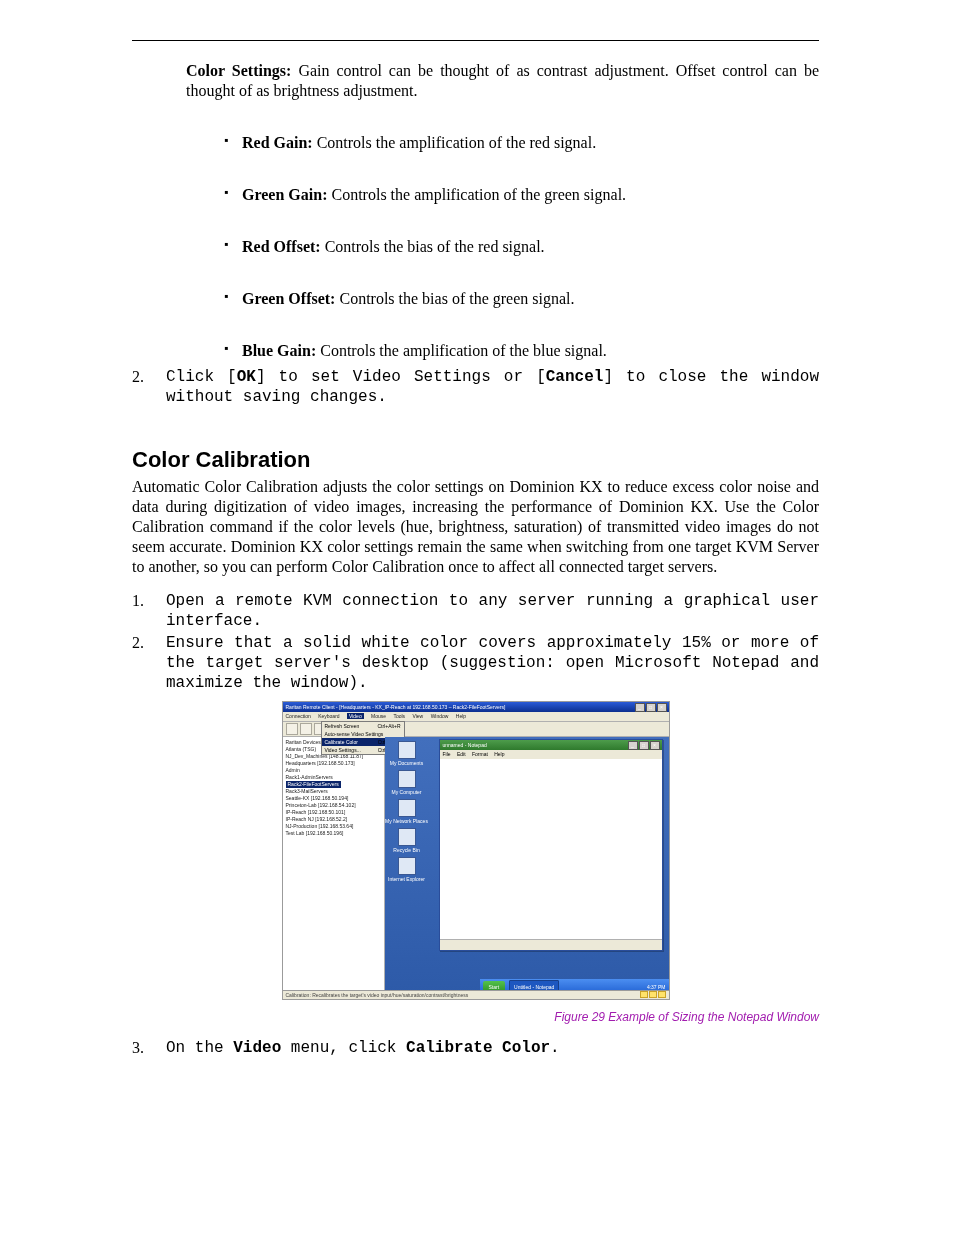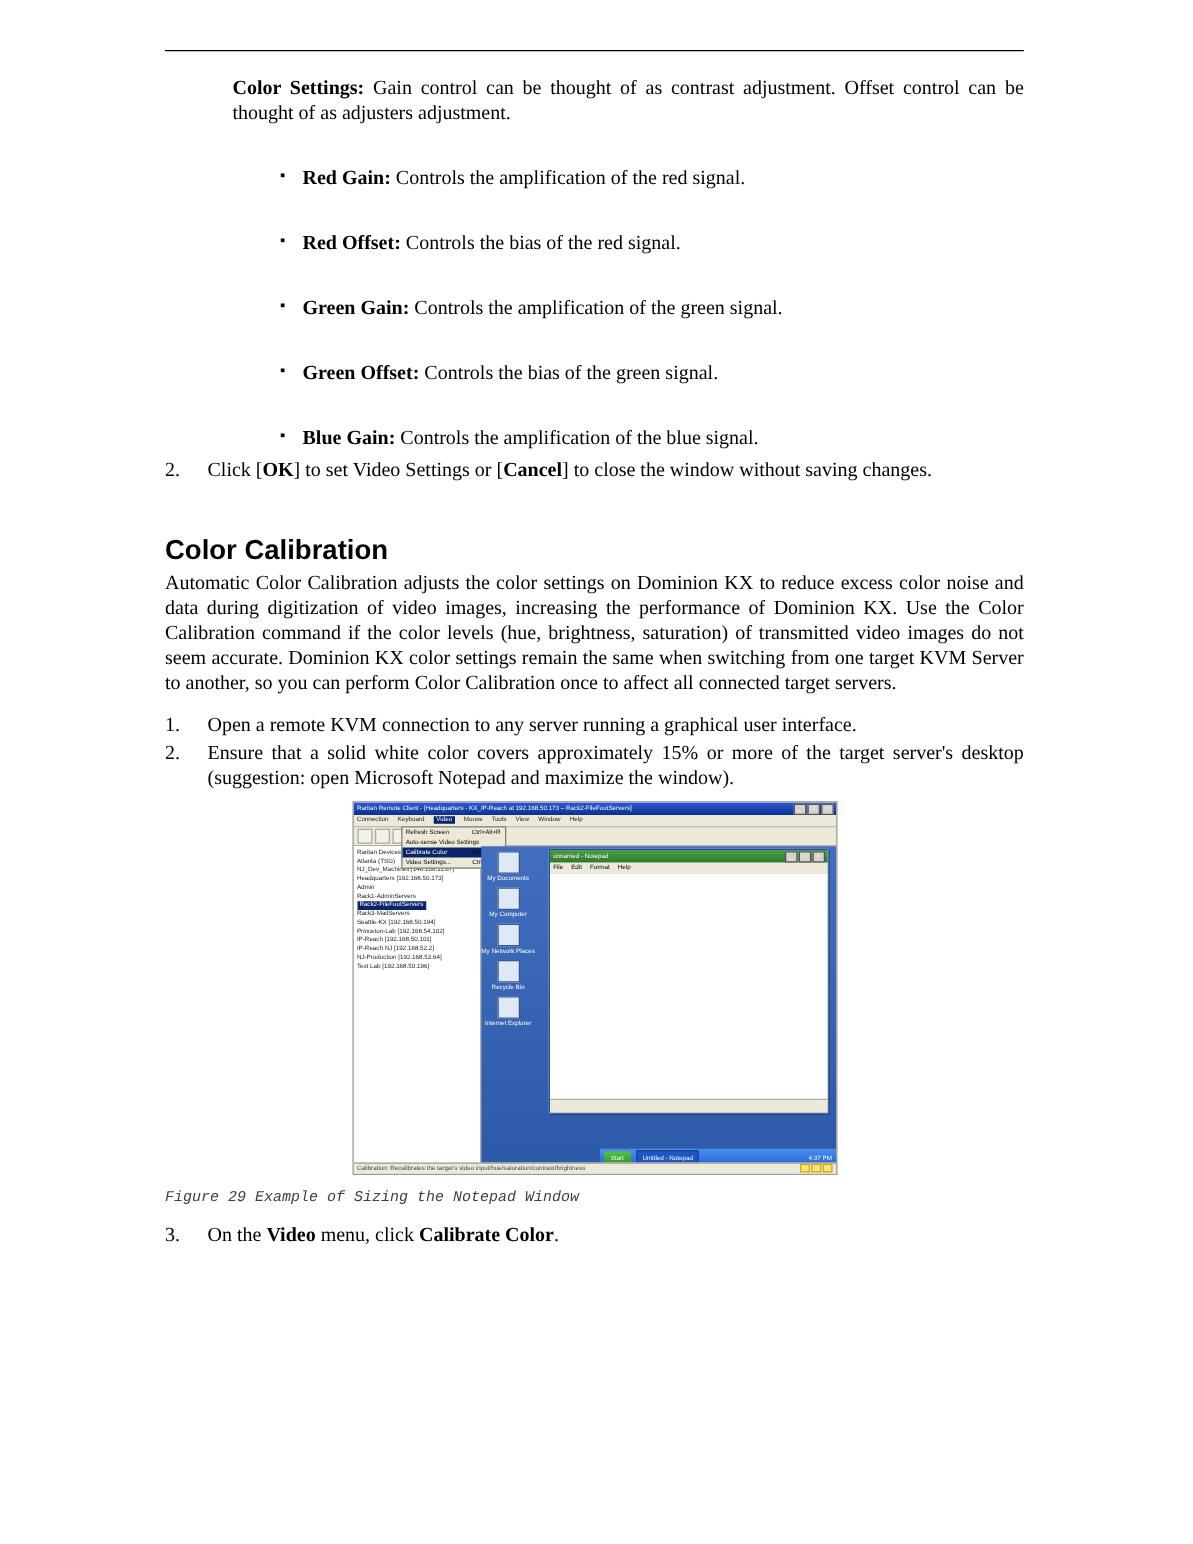--- a/index.html
+++ b/index.html
@@ -60,20 +60,21 @@
     margin-bottom: 2px;
     line-height: 1.25;
   }
   ol.top-list > li .num {
     width: 34px;
     flex: 0 0 34px;
   }
   ol.top-list > li .txt {
     flex: 1;
     text-align: justify;
+    font-family: Liberation Mono, monospace;
   }
   h2.section {
     font-family: Arial, Helvetica, sans-serif;
     font-weight: 900;
     font-size: 22px;
     margin: 40px 0 4px 0;
     letter-spacing: 0;
   }
   p.body {
     text-align: justify;
@@ -248,26 +249,26 @@
     border-top: 1px solid #9b9b9b;
     font-size: 5px;
     padding: 0 3px;
     line-height: 8px;
     color: #444;
     display: flex;
   }
   .fig .statusbar .yellows { margin-left: auto; display: flex; gap: 1px; }
   .fig .statusbar .y { width: 6px; height: 5px; background: #ffe36b; border: 1px solid #caa32a; }
   .caption {
-    font-family: Liberation Mono, monospace;
+    font-family: Liberation Sans, sans-serif;
     font-style: italic;
     font-size: 12px;
-    text-align: left;
+    text-align: right;
     margin-top: 6px;
-    color: #404040;
+    color: #a21caf;
   }
   .dropdown {
     position: absolute;
     left: 38px; top: 19px;
     width: 82px;
     background: #ece9d8;
     border: 1px solid #7b7b7b;
     font-size: 5px;
     line-height: 8px;
   }
@@ -275,27 +276,27 @@
   .dropdown .hl { background: #0a246a; color: #fff; }
 </style>
 </head>
 <body>
 
 <div class="page">
   <hr class="top-rule">
 
   <div class="indent-body">
     <p class="just">
-      <b>Color Settings:</b><span> Gain control can be thought of as contrast adjustment. Offset control can be thought of as adjusters adjustment.</span>
+      <b>Color Settings:</b><span> Gain control can be thought of as contrast adjustment. Offset control can be thought of as brightness adjustment.</span>
     </p>
 
     <ul class="bullets">
       <li><b>Red Gain:</b><span> Controls the amplification of the red signal.</span></li>
+      <li><b>Green Gain:</b><span> Controls the amplification of the green signal.</span></li>
       <li><b>Red Offset:</b><span> Controls the bias of the red signal.</span></li>
-      <li><b>Green Gain:</b><span> Controls the amplification of the green signal.</span></li>
       <li><b>Green Offset:</b><span> Controls the bias of the green signal.</span></li>
       <li><b>Blue Gain:</b><span> Controls the amplification of the blue signal.</span></li>
     </ul>
 
   </div>
 
   <ol class="top-list">
     <li>
       <span class="num">2.</span>
       <span class="txt">

